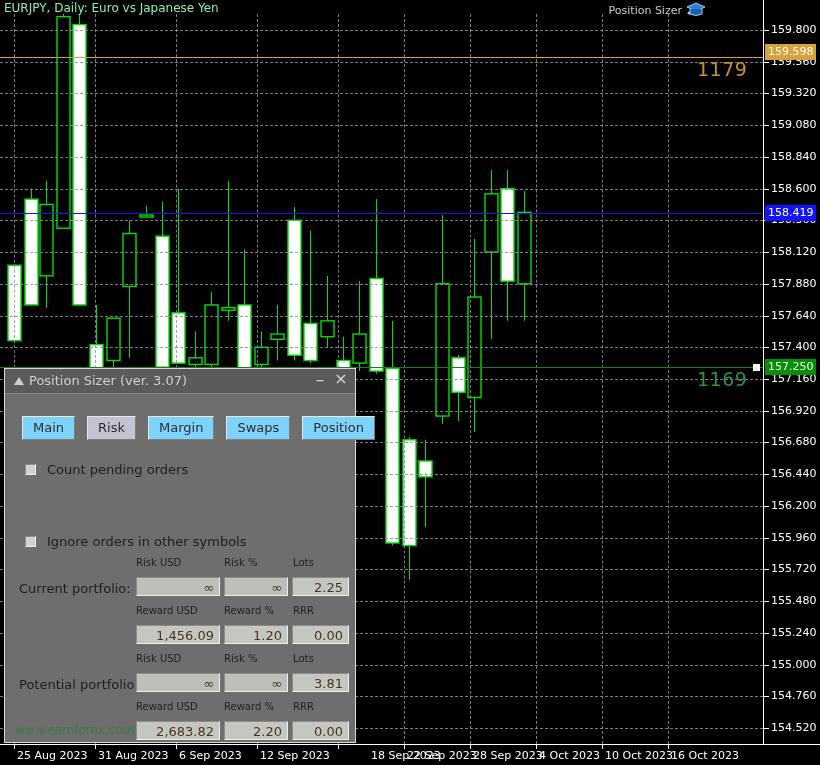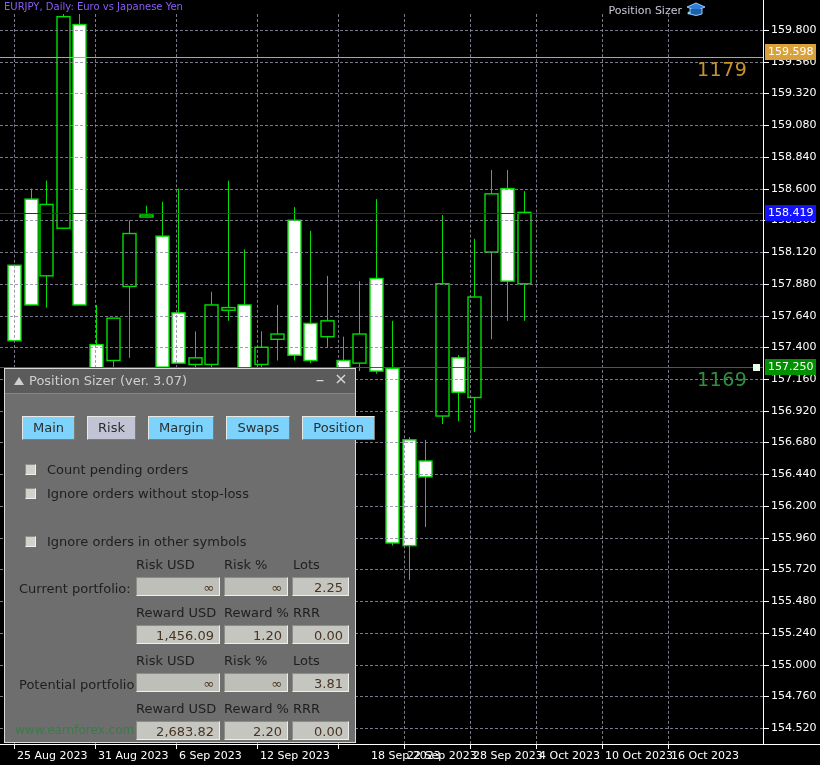--- a/index.html
+++ b/index.html
@@ -69,22 +69,22 @@
     letter-spacing: .5px;
     font-family: "DejaVu Sans", "Liberation Sans", sans-serif;
   }
   .pip-label.orange { color: #c9922f; }
   .pip-label.green  { color: #2f8f3f; }
 
   
   #chart-title {
     position: absolute;
     left: 4px; top: 1px;
-    color: #8b5cf6;
-    font-size: 10px;
+    color: #86efac;
+    font-size: 12px;
     white-space: nowrap;
     font-family: "DejaVu Sans", "Liberation Sans", sans-serif;
     z-index: 30;
   }
 
   
   #ps-handle {
     position: absolute;
     right: 57px; top: 2px;
     display: flex; align-items: center; gap: 4px;
@@ -239,21 +239,21 @@
   }
   .cblabel {
     color: #1e1e1e;
     font-size: 13px;
     white-space: nowrap;
   }
 
   .colhdr {
     position: absolute;
     color: #1e1e1e;
-    font-size: 13px;
+    font-size: 10px;
     white-space: nowrap;
   }
   .rowlabel {
     position: absolute;
     color: #1e1e1e;
     font-size: 13px;
     white-space: nowrap;
   }
   .fieldbox {
     position: absolute;
@@ -567,24 +567,20 @@
         <div class="tab active">Risk</div>
         <div class="tab">Margin</div>
         <div class="tab">Swaps</div>
         <div class="tab">Position</div>
       </div>
 
       <div class="cbrow" style="top:68px">
         <span class="cbox"></span>
         <span class="cblabel">Count pending orders</span>
       </div>
-      <div class="cbrow" style="top:92px">
-        <span class="cbox"></span>
-        <span class="cblabel">Ignore orders without stop-loss</span>
-      </div>
       <div class="cbrow" style="top:140px">
         <span class="cbox"></span>
         <span class="cblabel">Ignore orders in other symbols</span>
       </div>
 
       <div class="colhdr" style="left:131px; top:163px">Risk USD</div>
       <div class="colhdr" style="left:219px; top:163px">Risk %</div>
       <div class="colhdr" style="left:288px; top:163px">Lots</div>
 
       <div class="rowlabel" style="left:14px; top:187px">Current portfolio:</div>

